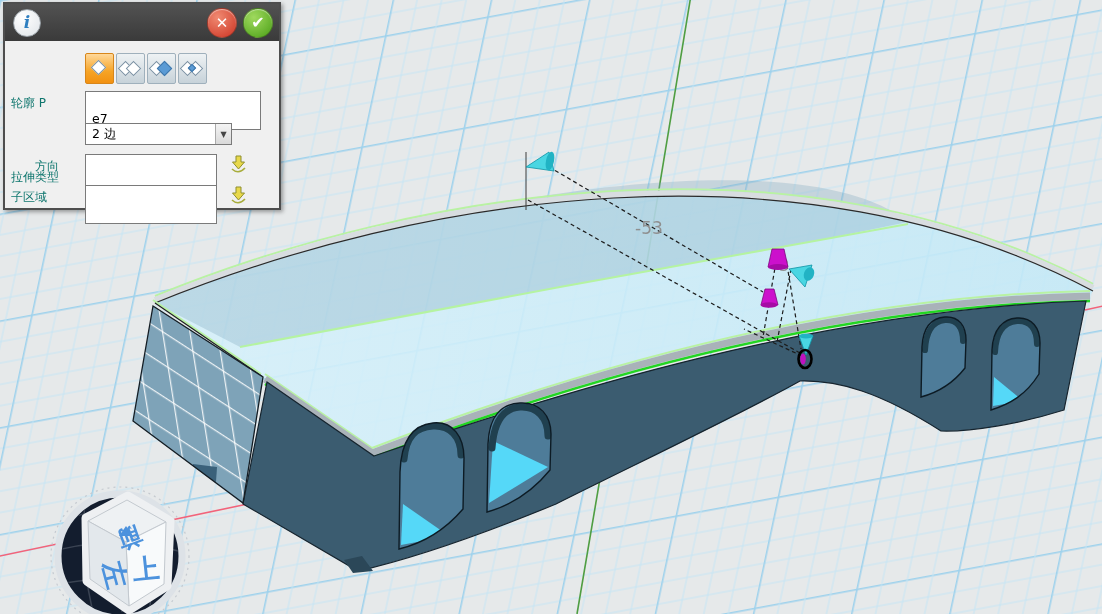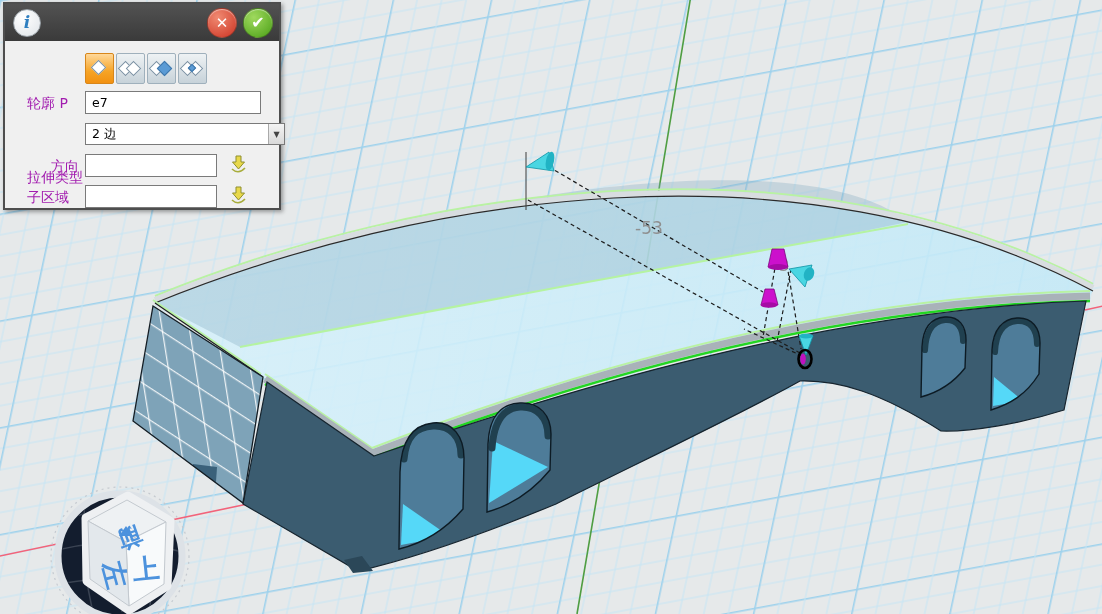--- a/index.html
+++ b/index.html
@@ -26,25 +26,25 @@
   .mode-row{position:absolute;left:80px;top:49px;display:flex;gap:2px;}
   .mode-btn{width:27px;height:29px;position:relative;border:1px solid #9fb0bc;border-radius:2px;
             background:linear-gradient(#eef2f4,#c7d2d9);}
   .mode-btn.active{border:1px solid #d8861a;
             background:linear-gradient(#ffd89a,#f6a426 60%,#f29111);}
   .dia{position:absolute;width:11px;height:11px;transform:rotate(45deg);background:#fff;
        border:1px solid #7d93a5;box-sizing:border-box;}
   .dia.blue{background:#5b9bd5;border-color:#3f77ab;}
   .dia.small{width:6px;height:6px;}
 
-  .fld-label{position:absolute;left:22px;font-size:14px;color:#a21caf;white-space:nowrap;}
+  .fld-label{position:absolute;left:6px;font-size:12px;color:#0f766e;white-space:nowrap;}
   .txt{position:absolute;left:80px;width:168px;height:21px;border:1px solid #7a7a7a;
-       background:#fff;font-size:12.5px;padding:0 0 0 6px;font-family:inherit;}
+       background:#fff;font-size:12.5px;padding:16px 0 0 6px;font-family:inherit;}
   .txt.short{width:124px;}
-  .combo{position:absolute;left:80px;width:200px;height:22px;border:1px solid #7a7a7a;
+  .combo{position:absolute;left:80px;width:147px;height:22px;border:1px solid #7a7a7a;
          background:#fff;font-size:12.5px;display:flex;align-items:center;box-sizing:border-box;}
   .combo .val{flex:1;padding-left:6px;}
   .combo .arrow{width:15px;height:100%;background:linear-gradient(#f4f4f4,#d9d9d9);
                 border-left:1px solid #aaa;display:flex;align-items:center;justify-content:center;
                 font-size:8px;color:#444;}
   .pick-icon{position:absolute;width:19px;height:19px;}
 </style>
 </head>
 <body>
 

